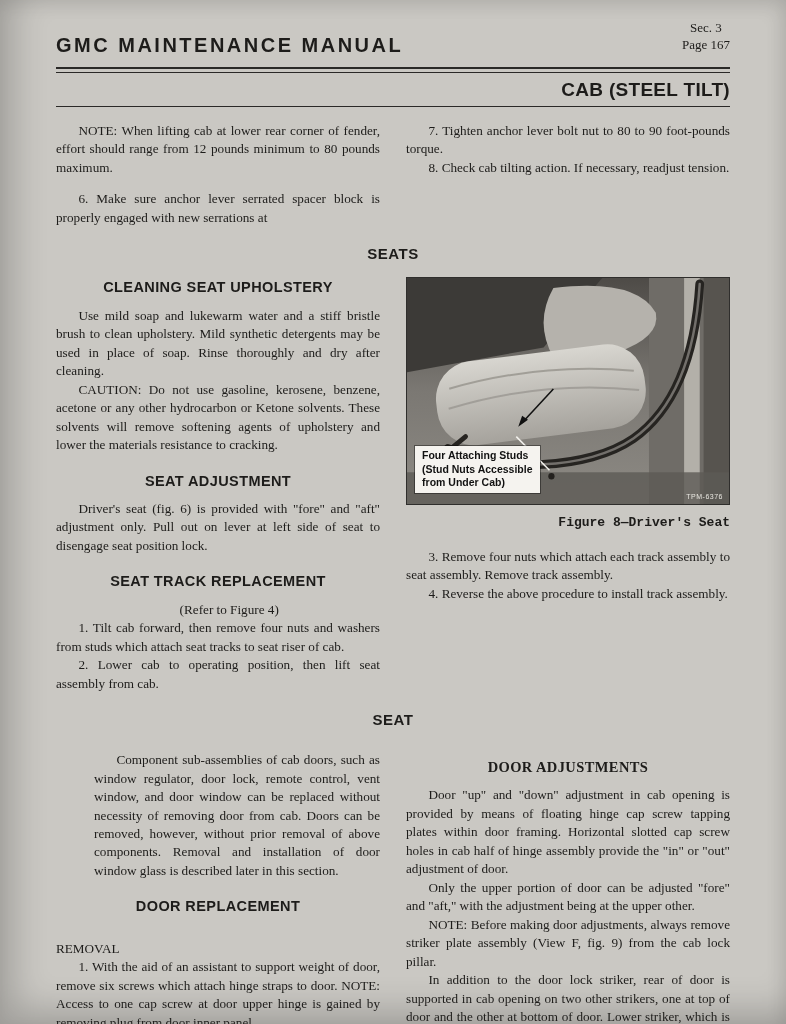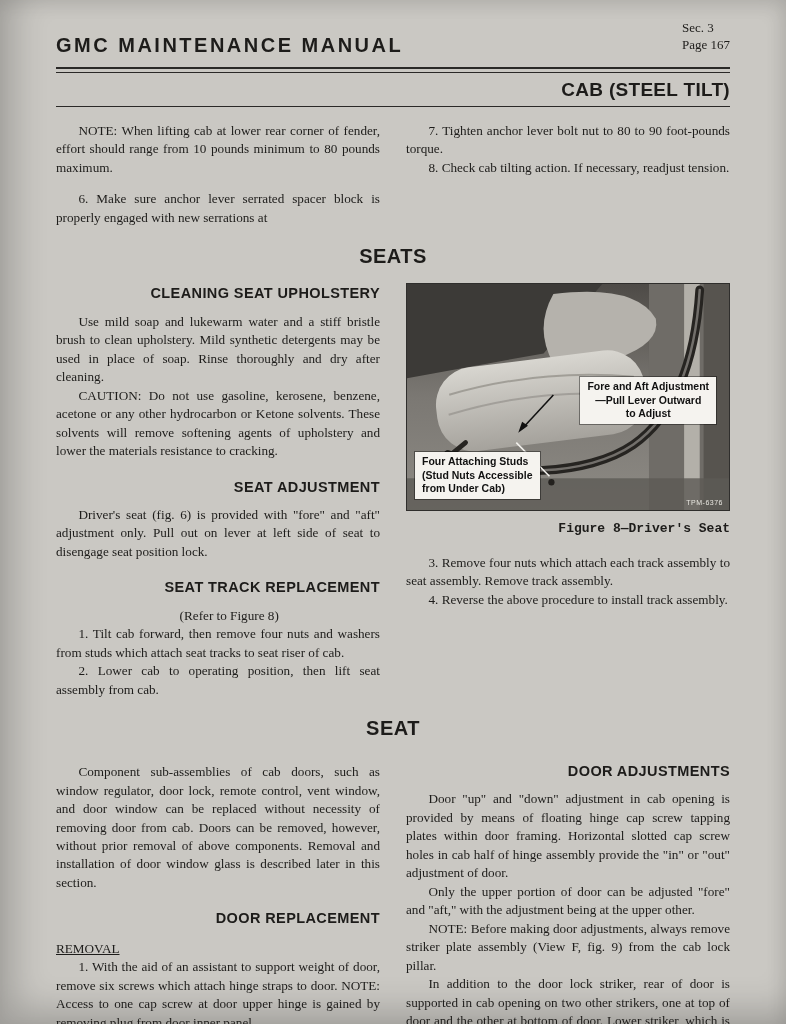--- a/index.html
+++ b/index.html
@@ -16,21 +16,21 @@
     color: var(--ink, #1d1c1a);
     overflow: hidden;
     box-shadow: inset 14px -14px 34px rgba(0,0,0,.20), inset -5px 6px 16px rgba(0,0,0,.08);
   }
   .content { padding: 14px 56px 0 56px; }
 
   
   .header { position: relative; padding-top: 16px; }
   .sec-block {
     position: absolute; right: 0; top: 6px;
-    text-align: left; font-size: 13px; line-height: 1.3;
+    text-align: center; font-size: 13px; line-height: 1.3;
   }
   .manual-title {
     text-align: left;
     font-family: Liberation Sans, sans-serif;
     font-weight: bold;
     font-size: 20px;
     letter-spacing: 2.5px;
     margin: 4px 0 10px 0;
   }
   .rule { border: 0; border-top: 2px solid var(--rule, #2a2927); margin: 0; }
@@ -46,32 +46,32 @@
   }
 
   
   .twocol { display: flex; gap: 26px; margin-top: 13px; }
   .col { flex: 1 1 0; min-width: 0; font-size: 13.2px; line-height: 1.4; text-align: justify; }
   .col > :first-child { margin-top: 2px; }
 
   p.para { margin: 0; text-indent: 1.7em; }
   p.no-indent { text-indent: 0; }
   p.gap-top { margin-top: 13px; }
-  p.caps-label { text-indent: 0; margin-top: 11px; text-decoration: underline; }
+  p.caps-label { text-indent: 0; margin-top: 23px; }
 
   .center-heading {
     text-align: center;
     font-family: "Liberation Sans", sans-serif;
     font-weight: bold;
-    font-size: 20px;
+    font-size: 15px;
     letter-spacing: .5px;
     margin: 18px 0 4px 0;
   }
   .col-heading {
-    text-align: right;
+    text-align: center;
     font-family: "Liberation Sans", sans-serif;
     font-weight: bold;
     font-size: 14.5px;
     letter-spacing: .4px;
     margin: 16px 0 9px 0;
     text-indent: 0;
   }
   .subheading { text-align: center; text-indent: 0; margin: -5px 0 7px 0; }
 
   
@@ -127,42 +127,42 @@
       <div class="manual-title">GMC MAINTENANCE MANUAL</div>
       <hr class="rule">
       <div class="rule-gap"></div>
       <hr class="rule thin">
       <div class="section-line">CAB (STEEL TILT)</div>
       <hr class="rule thin">
     </div>
 
     <div class="twocol">
       <div class="col">
-        <p class="para">NOTE: When lifting cab at lower rear corner of fender, effort should range from 10 pounds minimum to 80 pounds maximum.</p>
+        <p class="para">NOTE: When lifting cab at lower rear corner of fender, effort should range from 12 pounds minimum to 80 pounds maximum.</p>
         <p class="para gap-top">6. Make sure anchor lever serrated spacer block is properly engaged with new serrations at</p>
       </div>
       <div class="col">
         <p class="para">7. Tighten anchor lever bolt nut to 80 to 90 foot-pounds torque.</p>
         <p class="para">8. Check cab tilting action. If necessary, readjust tension.</p>
       </div>
     </div>
 
     <div class="center-heading">SEATS</div>
 
     <div class="twocol">
       <div class="col">
         <div class="col-heading">CLEANING SEAT UPHOLSTERY</div>
         <p class="para">Use mild soap and lukewarm water and a stiff bristle brush to clean upholstery. Mild synthetic detergents may be used in place of soap. Rinse thoroughly and dry after cleaning.</p>
         <p class="para">CAUTION: Do not use gasoline, kerosene, benzene, acetone or any other hydrocarbon or Ketone solvents. These solvents will remove softening agents of upholstery and lower the materials resistance to cracking.</p>
 
         <div class="col-heading">SEAT ADJUSTMENT</div>
         <p class="para">Driver's seat (fig. 6) is provided with "fore" and "aft" adjustment only. Pull out on lever at left side of seat to disengage seat position lock.</p>
 
         <div class="col-heading">SEAT TRACK REPLACEMENT</div>
-        <p class="para subheading">(Refer to Figure 8)</p>
+        <p class="para subheading">(Refer to Figure 4)</p>
         <p class="para">1. Tilt cab forward, then remove four nuts and washers from studs which attach seat tracks to seat riser of cab.</p>
         <p class="para">2. Lower cab to operating position, then lift seat assembly from cab.</p>
       </div>
 
       <div class="col">
         <div class="figure">
           <div class="photo">
             <svg viewBox="0 0 330 228" preserveAspectRatio="none" aria-hidden="true">
               <defs>
                 <linearGradient id="bg" x1="0" y1="0" x2="0" y2="1">
@@ -191,50 +191,47 @@
               <path d="M60 160 L28 186" stroke="#262421" stroke-width="5" stroke-linecap="round"></path>
               <rect x="0" y="196" width="330" height="32" fill="#5d5a55" opacity="0.8"></rect>
               <circle cx="66" cy="182" r="3.2" fill="#23211e"></circle>
               <circle cx="92" cy="190" r="3.2" fill="#23211e"></circle>
               <circle cx="118" cy="196" r="3.2" fill="#23211e"></circle>
               <circle cx="148" cy="200" r="3.2" fill="#23211e"></circle>
               <path d="M150 112 L118 146" stroke="#111" stroke-width="1.6"></path>
               <polygon points="114,150 124,143 118,139" fill="#111"></polygon>
               <path d="M112 160 L146 194" stroke="#f2f0ec" stroke-width="1.6"></path>
             </svg>
-            <div class="callout callout-top">Fore and Aft Adjustment
-—Pull Lever Outward
-to Adjust</div>
             <div class="callout callout-bottom">Four Attaching Studs
 (Stud Nuts Accessible
 from Under Cab)</div>
             <div class="photo-code">TPM-6376</div>
           </div>
           <div class="fig-caption">Figure 8—Driver's Seat</div>
         </div>
         <p class="para">3. Remove four nuts which attach each track assembly to seat assembly. Remove track assembly.</p>
         <p class="para">4. Reverse the above procedure to install track assembly.</p>
       </div>
     </div>
 
     <div class="center-heading">SEAT</div>
 
     <div class="twocol">
       <div class="col">
-        <p class="para" style="margin-top:10px;">Component sub-assemblies of cab doors, such as window regulator, door lock, remote control, vent window, and door window can be replaced without necessity of removing door from cab. Doors can be removed, however, without prior removal of above components. Removal and installation of door window glass is described later in this section.</p>
+        <p class="para" style="margin-top:10px;margin-left:38px;">Component sub-assemblies of cab doors, such as window regulator, door lock, remote control, vent window, and door window can be replaced without necessity of removing door from cab. Doors can be removed, however, without prior removal of above components. Removal and installation of door window glass is described later in this section.</p>
 
         <div class="col-heading">DOOR REPLACEMENT</div>
         <p class="para caps-label">REMOVAL</p>
         <p class="para">1. With the aid of an assistant to support weight of door, remove six screws which attach hinge straps to door. NOTE: Access to one cap screw at door upper hinge is gained by removing plug from door inner panel.</p>
         <p class="para">2. Carefully remove door assembly from cab.</p>
 
       </div>
 
       <div class="col">
-        <div class="col-heading" style="margin-top:8px;">DOOR ADJUSTMENTS</div>
+        <div class="col-heading" style="margin-top:16px;font-family:Liberation Serif, serif;">DOOR ADJUSTMENTS</div>
         <p class="para">Door "up" and "down" adjustment in cab opening is provided by means of floating hinge cap screw tapping plates within door framing. Horizontal slotted cap screw holes in cab half of hinge assembly provide the "in" or "out" adjustment of door.</p>
         <p class="para">Only the upper portion of door can be adjusted "fore" and "aft," with the adjustment being at the upper other.</p>
         <p class="para">NOTE: Before making door adjustments, always remove striker plate assembly (View F, fig. 9) from the cab lock pillar.</p>
         <p class="para">In addition to the door lock striker, rear of door is supported in cab opening on two other strikers, one at top of door and the other at bottom of door. Lower striker, which is spring-loaded and self-adjusting, is mounted to bottom of door frame as shown in View "D," figure 9. The adjacent striker support is mounted on door ledge of cab as shown in View "F," figure 9.</p>
       </div>
     </div>
 
   </div>
 </div>
 

